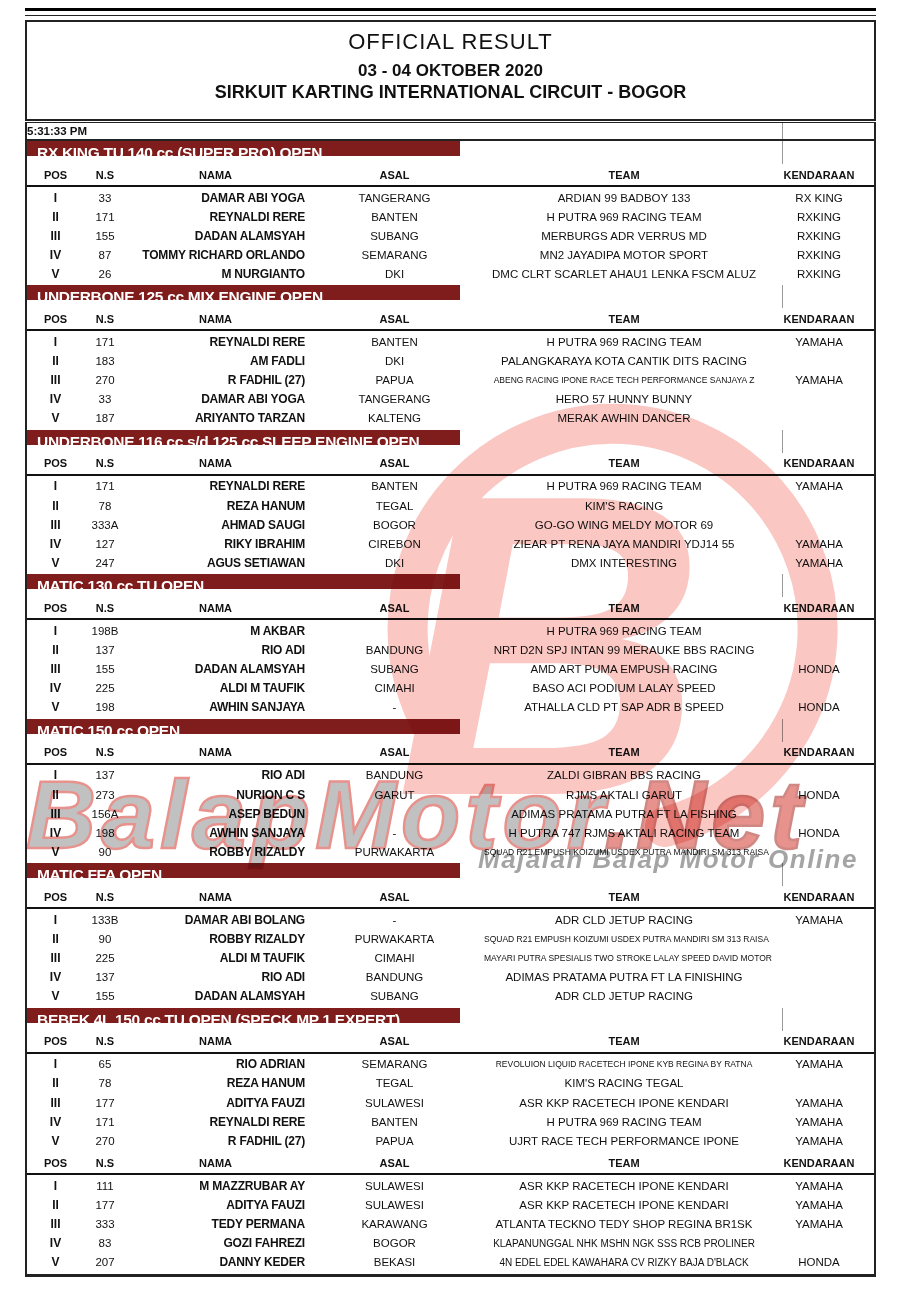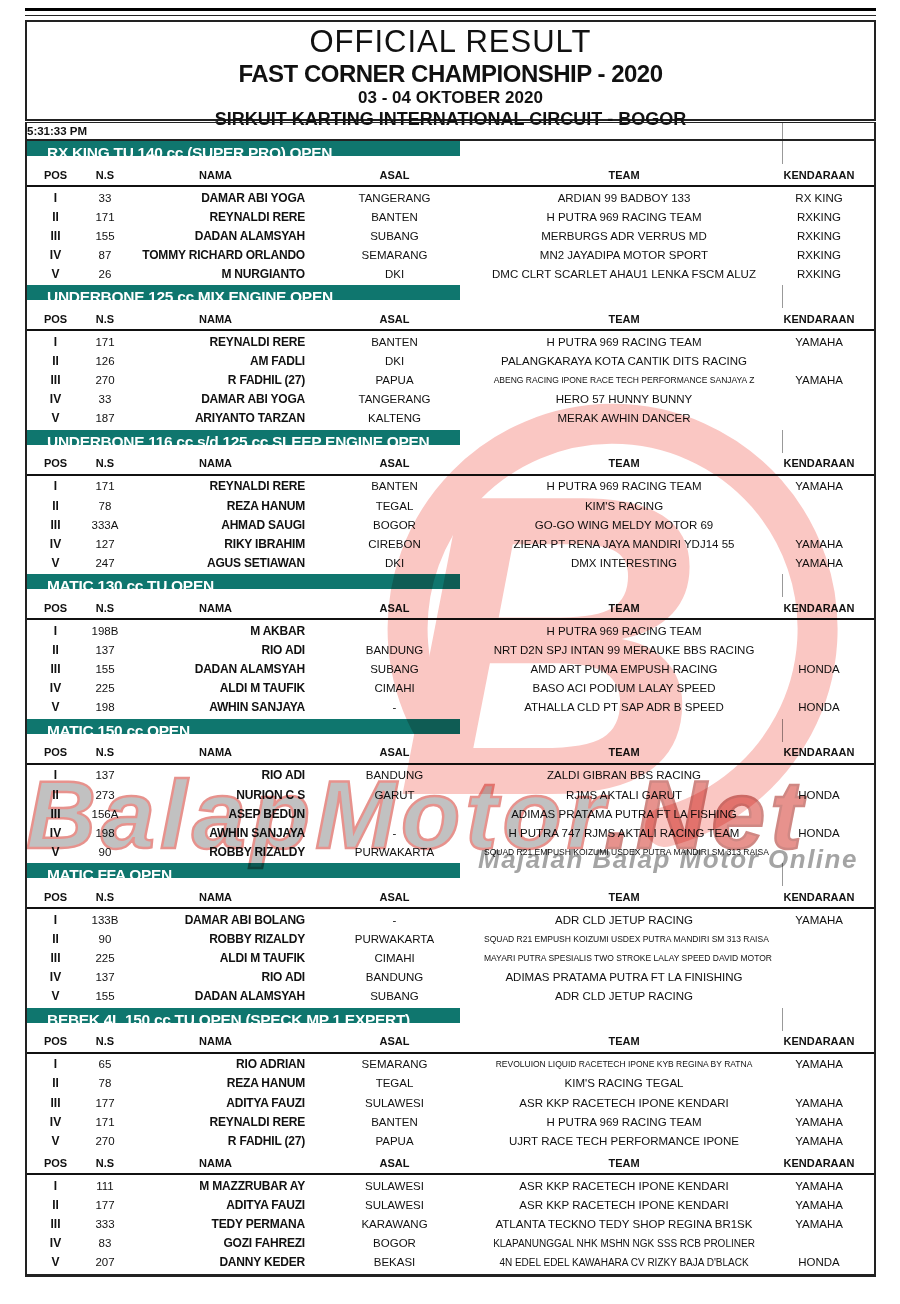--- a/index.html
+++ b/index.html
@@ -2,35 +2,35 @@
 <html><head>
 <meta charset="utf-8">
 <style>
   html,body{margin:0;padding:0;background:#fff;}
   .page{position:relative;width:900px;height:1304px;background:#fff;overflow:hidden;
         font-family:"Liberation Sans",sans-serif;color:#111;}
   .sheet{position:absolute;left:25px;top:8px;width:851px;}
   .top-rule{height:4px;border-top:3px solid #000;border-bottom:1px solid #222;}
   .title-box{box-sizing:border-box;border:2px solid #222;margin-top:4px;height:101px;
              text-align:center;padding-top:2px;}
-  .t-main{font-size:31px;letter-spacing:1px;line-height:36px;}
+  .t-main{font-size:22px;letter-spacing:1px;line-height:36px;}
   .t-sub{font-size:24px;font-weight:bold;letter-spacing:-0.5px;line-height:27px;}
   .t-date{font-size:17px;font-weight:bold;line-height:21px;}
   .t-venue{font-size:18px;font-weight:bold;line-height:22px;}
   .time-row{box-sizing:border-box;border:2px solid #222;border-top:1px solid #222;margin-top:1px;
             height:19px;position:relative;font-weight:bold;font-size:11.5px;
             text-align:left;line-height:16px;padding-right:3px;}
   .vline{position:absolute;left:755px;top:0;bottom:0;border-left:1px solid #999;}
   .frame{box-sizing:border-box;border-left:2px solid #222;border-right:2px solid #222;
          border-bottom:3px solid #222;width:851px;}
   .section{position:relative;}
   .sec-bar{height:23px;position:relative;}
-  .sec-bar .bar{position:absolute;left:0;top:0;height:15px;width:433px;background:#0f766e;
+  .sec-bar .bar{position:absolute;left:0;top:0;height:15px;width:433px;background:#7f1d1d;
                 color:#fff;font-weight:bold;font-size:15.5px;line-height:23px;
-                padding-left:20px;letter-spacing:-0.3px;box-sizing:border-box;
+                padding-left:10px;letter-spacing:-0.3px;box-sizing:border-box;
                 white-space:nowrap;overflow:hidden;}
   .col-head{display:grid;grid-template-columns:57px 42px 179px 179px 280px 1fr;
             height:21px;border-bottom:2.5px solid #111;align-items:center;
             font-weight:bold;font-size:11px;}
   .col-head div{text-align:center;}
   .rows{padding:1px 0 2px 0;}
   .row{display:grid;grid-template-columns:57px 42px 179px 179px 280px 1fr;
        height:19.1px;align-items:center;font-size:11.5px;}
   .c-pos{font-weight:bold;text-align:center;font-size:12px;}
   .c-ns{text-align:center;}
@@ -55,21 +55,20 @@
 <body>
 
 <div class="page">
 
   <div class="sheet">
 
     <div class="top-rule"></div>
 
     <div class="title-box">
       <div class="t-main">OFFICIAL RESULT</div>
-      <div class="t-sub">FAST CORNER CHAMPIONSHIP - 2020</div>
       <div class="t-date">03 - 04 OKTOBER 2020</div>
       <div class="t-venue">SIRKUIT KARTING INTERNATIONAL CIRCUIT - BOGOR</div>
     </div>
 
     <div class="time-row">
       <span class="vline"></span>
       <span>5:31:33 PM</span>
     </div>
 
     <div class="frame">
@@ -153,21 +152,21 @@
     <div class="c-pos c-pos-cell">I</div>
     <div class="c-ns">171</div>
     <div class="c-nama">REYNALDI RERE</div>
     <div class="c-asal">BANTEN</div>
     <div class="c-team">H PUTRA 969 RACING TEAM</div>
     <div class="c-kendaraan">YAMAHA</div>
   </div>
 
   <div class="row">
     <div class="c-pos c-pos-cell">II</div>
-    <div class="c-ns">126</div>
+    <div class="c-ns">183</div>
     <div class="c-nama">AM FADLI</div>
     <div class="c-asal">DKI</div>
     <div class="c-team">PALANGKARAYA KOTA CANTIK DITS RACING</div>
     <div class="c-kendaraan"></div>
   </div>
 
   <div class="row">
     <div class="c-pos c-pos-cell">III</div>
     <div class="c-ns">270</div>
     <div class="c-nama">R FADHIL (27)</div>

